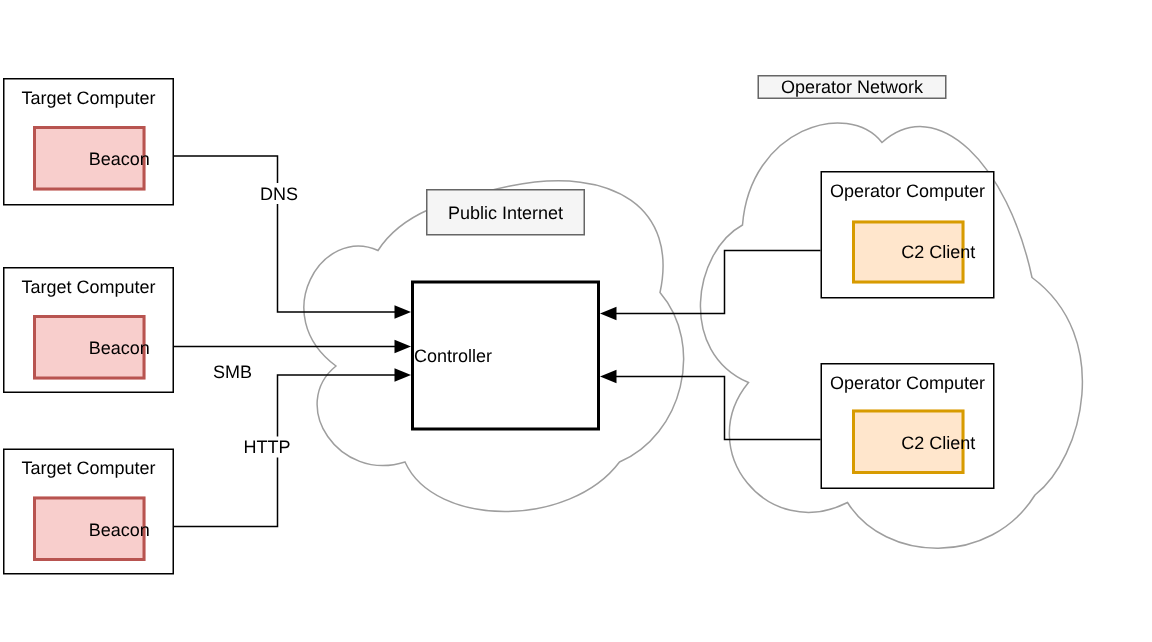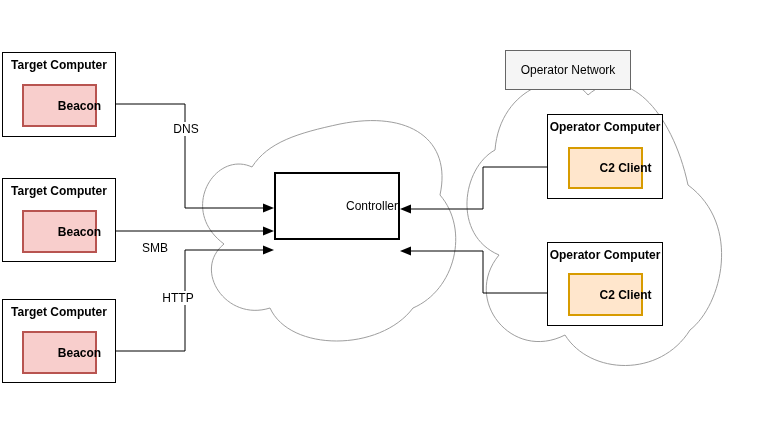--- a/index.html
+++ b/index.html
@@ -41,21 +41,20 @@
   .conn {
     fill: none;
     stroke: var(--line-color);
     stroke-width: 1;
   }
   .arrowhead { fill: var(--line-color); stroke: none; }
   .node {
     position: absolute;
     background: var(--bg);
     border: 1px solid var(--box-border);
-    font-weight: bold;
   }
   .node .title {
     position: absolute;
     top: 5px;
     left: 0;
     width: 100%;
     text-align: center;
     white-space: nowrap;
   }
   .agent-box {
@@ -69,27 +68,27 @@
   .beacon {
     background: var(--beacon-fill);
     border: 2px solid var(--beacon-border);
   }
   .c2client {
     background: var(--c2-fill);
     border: 2px solid var(--c2-border);
   }
   .controller {
     position: absolute;
-    left: 274px; top: 172px;
-    width: 126px; height: 68px;
+    left: 274px; top: 187px;
+    width: 126px; height: 100px;
     background: var(--bg);
     border: 2px solid var(--box-border);
     display: flex;
     align-items: center;
-    justify-content: flex-end;
+    justify-content: flex-start;
   }
   .net-label {
     position: absolute;
     background: var(--label-fill);
     border: 1px solid var(--label-border);
     display: flex;
     align-items: center;
     justify-content: center;
     white-space: nowrap;
   }
@@ -158,22 +157,25 @@
     <div class="title">Target Computer</div>
     <div class="agent-box beacon" style="left:19px; top:31px; width:75px; height:43px;">
       <span>Beacon</span>
     </div>
   </div>
 
   <div class="controller">
     <span>Controller</span>
   </div>
 
+  <div class="net-label" style="left:284px; top:126px; width:106px; height:31px;">
+    <span>Public Internet</span>
+  </div>
 
-  <div class="net-label" style="left:505px; top:50px; width:126px; height:40px;">
+  <div class="net-label" style="left:505px; top:50px; width:126px; height:16px;">
     <span>Operator Network</span>
   </div>
 
   <div class="node" style="left:547px; top:114px; width:116px; height:85px;">
     <div class="title">Operator Computer</div>
     <div class="agent-box c2client" style="left:20px; top:32px; width:75px; height:42px;">
       <span>C2 Client</span>
     </div>
   </div>
 

